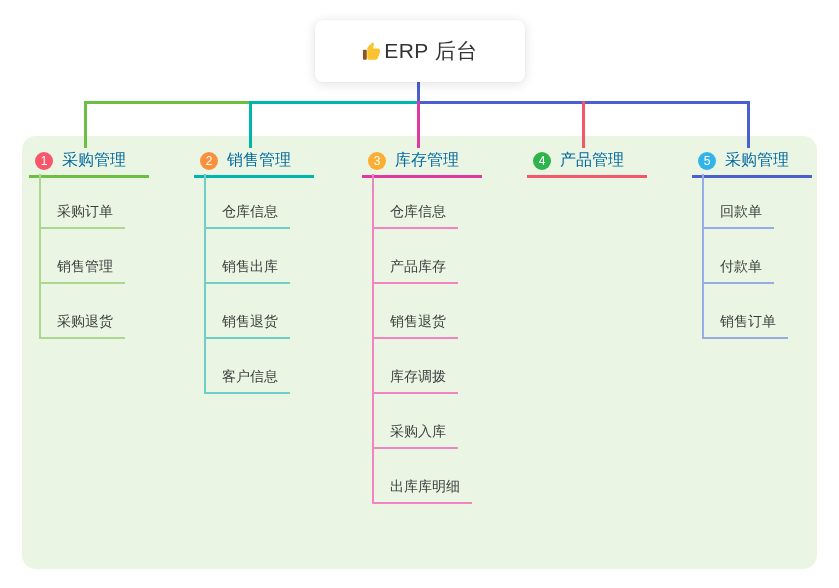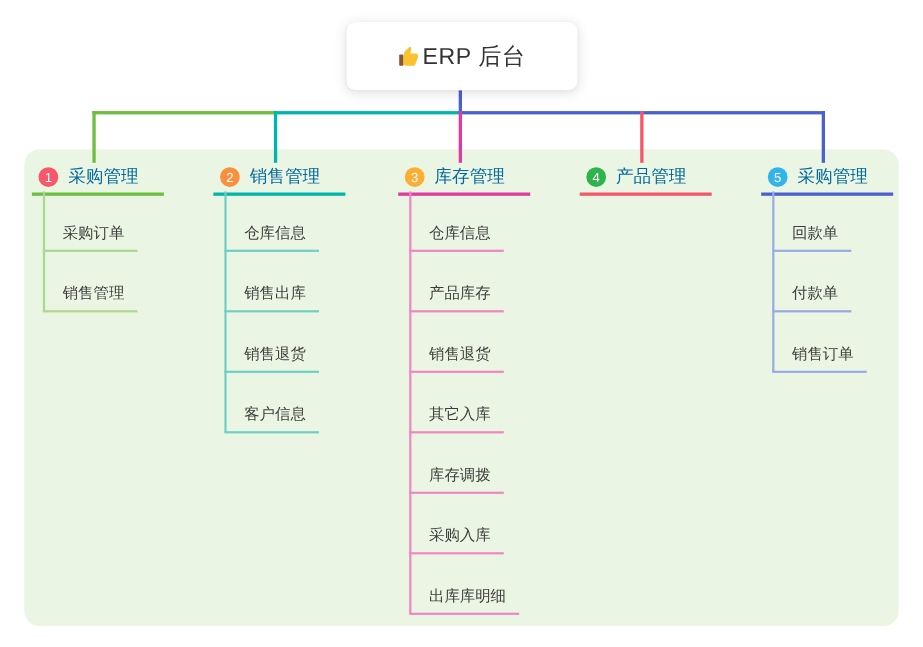--- a/index.html
+++ b/index.html
@@ -85,20 +85,23 @@
           <span class="branch-title">采购管理</span>
         </div>
         <div class="children">
           <div class="spine"></div>
           <div class="child">
             <span class="child-label">采购订单</span>
           </div>
           <div class="child">
             <span class="child-label">销售管理</span>
           </div>
+          <div class="child">
+            <span class="child-label">采购退货</span>
+          </div>
         </div>
       </div>
       <div class="branch" style="left: 194px; --c: #00b5ab; --lc: #6fcfc7;">
         <div class="branch-header">
           <span class="badge" style="background: rgb(249, 144, 62);">2</span>
           <span class="branch-title">销售管理</span>
         </div>
         <div class="children">
           <div class="spine"></div>
           <div class="child">
@@ -123,23 +126,20 @@
         <div class="children">
           <div class="spine"></div>
           <div class="child">
             <span class="child-label">仓库信息</span>
           </div>
           <div class="child">
             <span class="child-label">产品库存</span>
           </div>
           <div class="child">
             <span class="child-label">销售退货</span>
-          </div>
-          <div class="child">
-            <span class="child-label">其它入库</span>
           </div>
           <div class="child">
             <span class="child-label">库存调拨</span>
           </div>
           <div class="child">
             <span class="child-label">采购入库</span>
           </div>
           <div class="child">
             <span class="child-label">出库库明细</span>
           </div>

